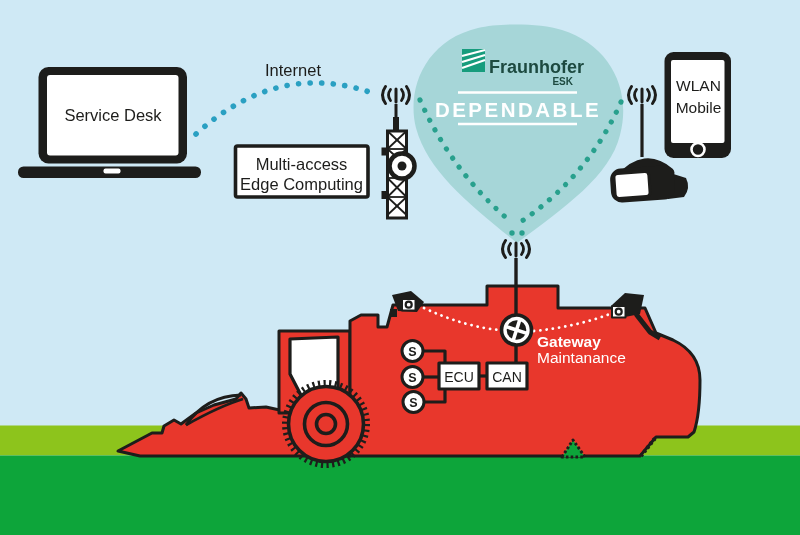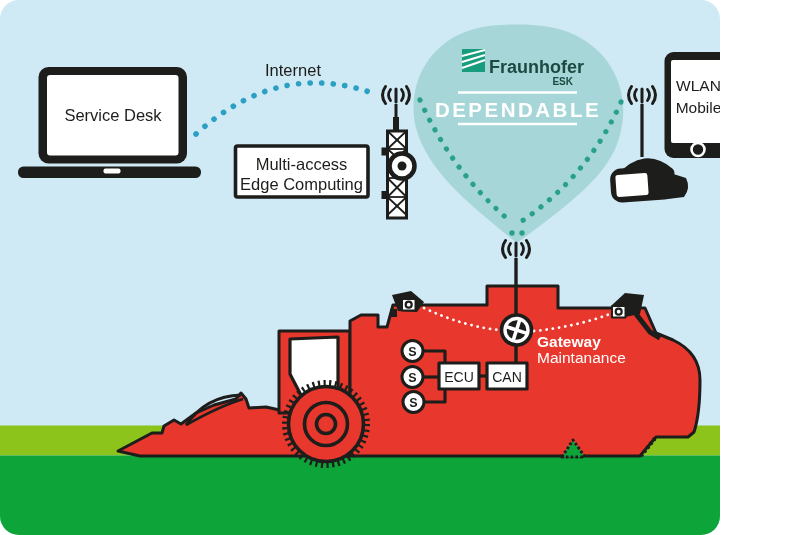--- a/index.html
+++ b/index.html
@@ -1,16 +1,16 @@
 <!DOCTYPE html>
 <html><head>
 <meta charset="utf-8">
 <style>
   html,body{margin:0;padding:0;background:#fff;}
-  .stage{width:720px;height:535px;position:relative;overflow:hidden;border-radius:19px;}
+  .stage{width:800px;height:535px;position:relative;overflow:hidden;}
   svg{display:block;}
   text{font-family:"Liberation Sans","DejaVu Sans",sans-serif;fill:#1d1d1b;}
   .ink{stroke:#1d1d1b;}
   .t-label{font-size:16.5px;}
   .t-phone{font-size:15.5px;}
   .t-dep{font-size:20.5px;font-weight:bold;fill:#ffffff;letter-spacing:2.5px;}
   .t-fraun{font-size:18px;font-weight:bold;fill:#1d4a40;}
   .t-esk{font-size:10px;font-weight:bold;fill:#1d4a40;}
   .t-gw{font-size:15.5px;font-weight:bold;fill:#ffffff;}
   .t-gw2{font-size:15.5px;fill:#ffffff;}

